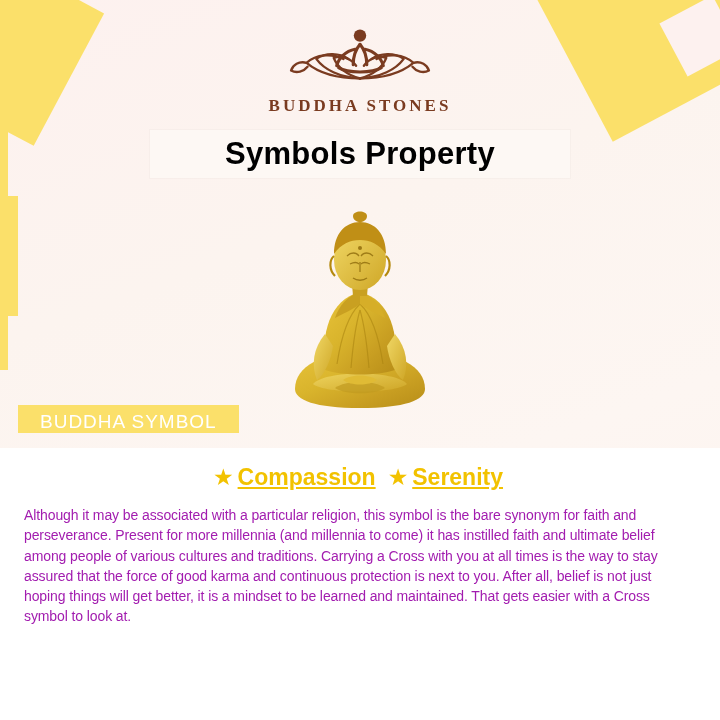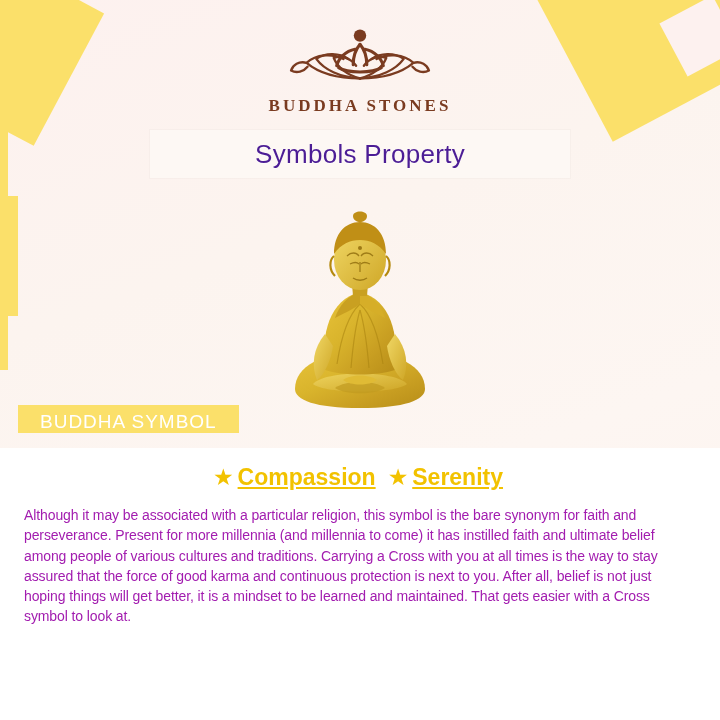--- a/index.html
+++ b/index.html
@@ -101,23 +101,23 @@
     margin: 14px auto 0 auto;
     width: 420px;
     height: 48px;
     background: #fdf8f4;
     display: flex;
     align-items: center;
     justify-content: center;
     box-shadow: 0 0 0 1px rgba(0,0,0,0.02);
   }
   .title-banner .title-text {
-    font-size: 26px;
-    font-weight: 400;
-    color: #4c1d95;
+    font-size: 31px;
+    font-weight: 700;
+    color: #000000;
     letter-spacing: 0.3px;
     text-shadow: 0 1px 0 rgba(255,255,255,0.6);
   }
 
   
   .figure-wrap {
     position: relative;
     z-index: 4;
     height: 250px;
     margin-top: 6px;

